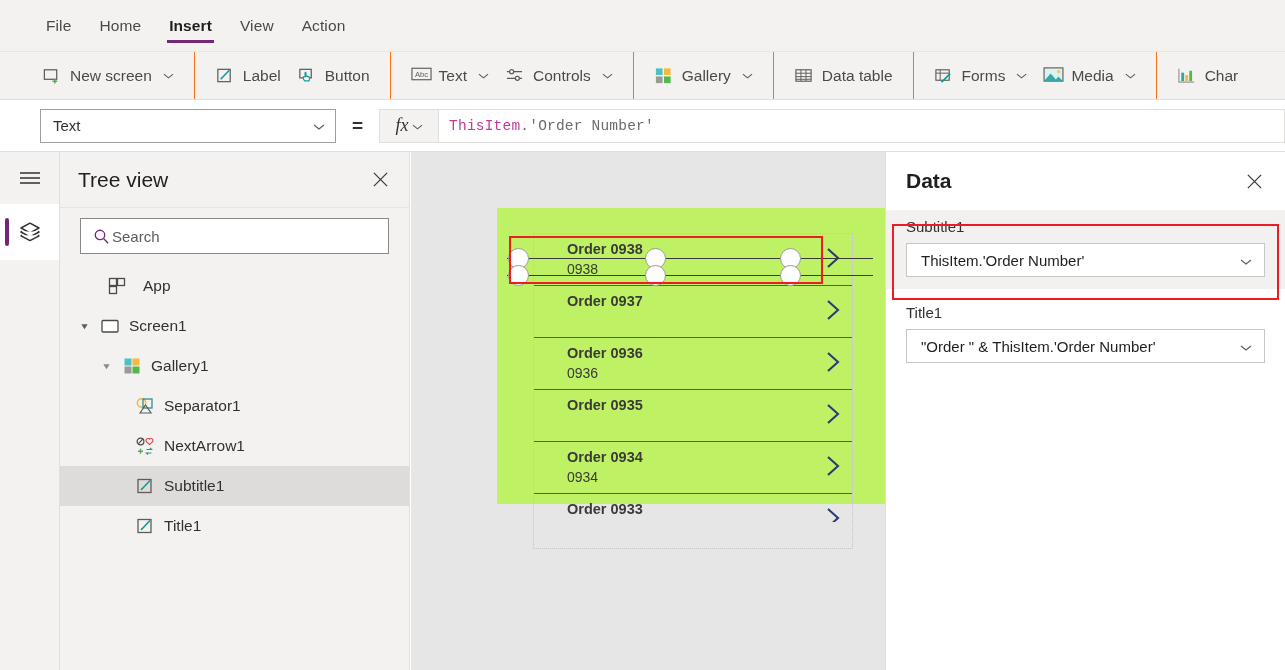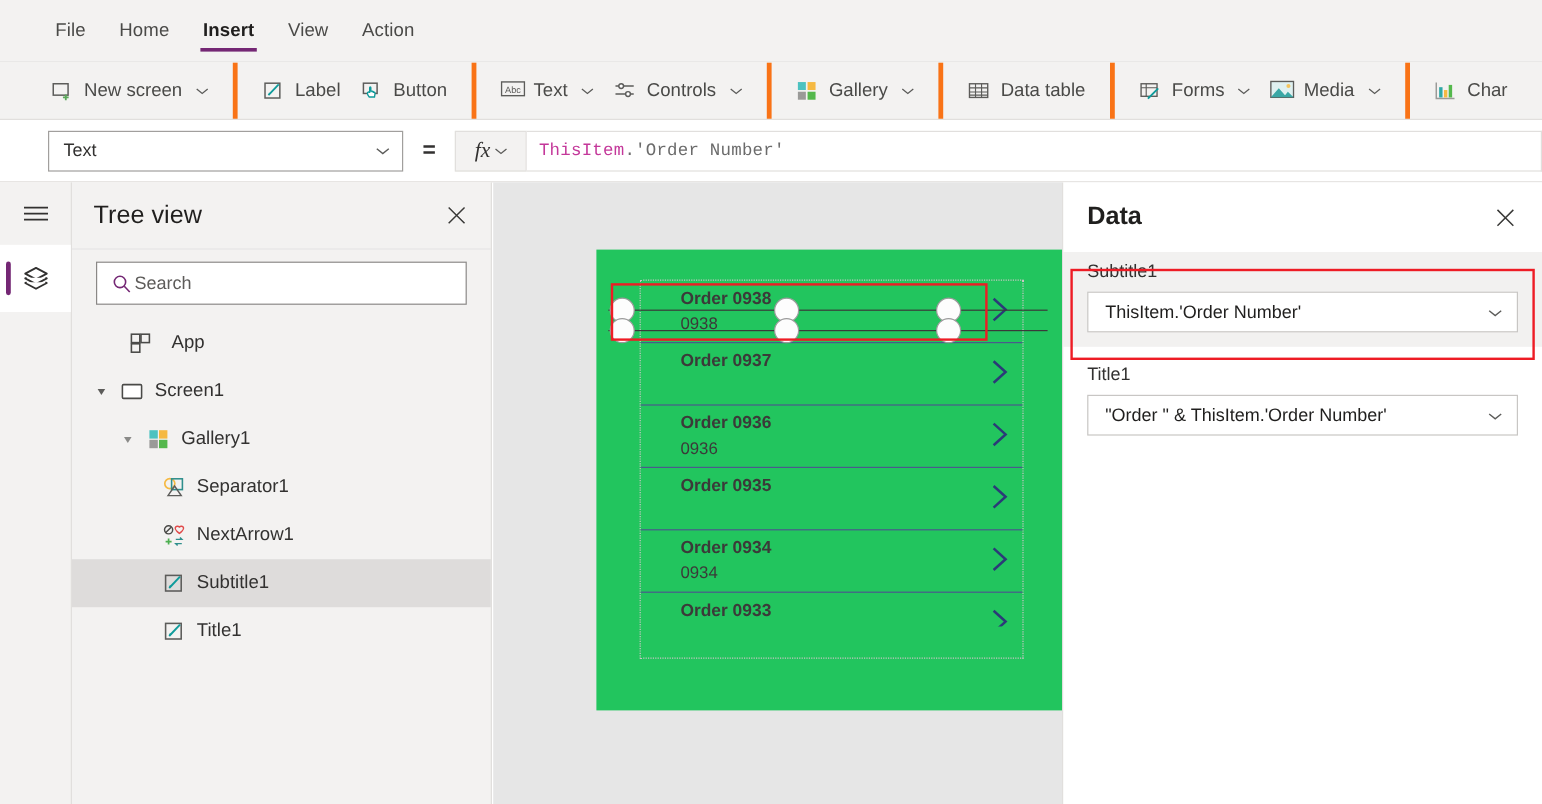--- a/index.html
+++ b/index.html
@@ -30,21 +30,21 @@
     height:3px; background:#742774;
   }
 
   
   .ribbon {
     position:absolute; left:0; top:52px; width:1285px; height:48px;
     background:#f3f2f1; border-bottom:1px solid #e1dfdd;
     display:flex; align-items:center; padding-left:22px;
     overflow:hidden; white-space:nowrap;
   }
-  .rb-group { display:flex; align-items:center; height:48px; padding:0 12px; border-right:4px solid #f97316; }
+  .rb-group { display:flex; align-items:center; height:48px; padding:0 12px; border-right:1px solid #f97316; }
   .rb-group:last-child { border-right:none; }
   .rb-btn {
     display:flex; align-items:center; gap:9px; height:34px; padding:0 8px;
     font-size:15.5px; color:#4a4a48; cursor:pointer; white-space:nowrap;
   }
   .rb-ico { width:19px; height:19px; flex:0 0 19px; display:block; }
   .caret { display:inline-block; margin-left:2px; }
   .caret svg { display:block; }
 
   
@@ -119,22 +119,22 @@
   .tnode.sel { background:#dedcdb; }
   .tw { width:13px; height:13px; flex:0 0 13px; display:flex; align-items:center; justify-content:center; }
   .tico { width:20px; height:20px; flex:0 0 20px; display:block; }
 
   
   .canvas {
     position:absolute; left:411px; top:152px; width:474px; height:518px;
     background:#e6e6e6;
   }
   .phone {
-    position:absolute; left:86px; top:56px; width:388px; height:384px;
-    background:#22c55e;
+    position:absolute; left:86px; top:56px; width:388px; height:296px;
+    background:#bef264;
   }
   .gallery {
     position:absolute; left:36px; top:25px; width:320px; height:316px;
     border:1px dotted #c8c6c4;
   }
   .grow {
     position:relative; height:52px; border-bottom:1px solid #4a5a8c;
     padding:7px 0 0 33px;
   }
   .grow:last-child { border-bottom:none; }

